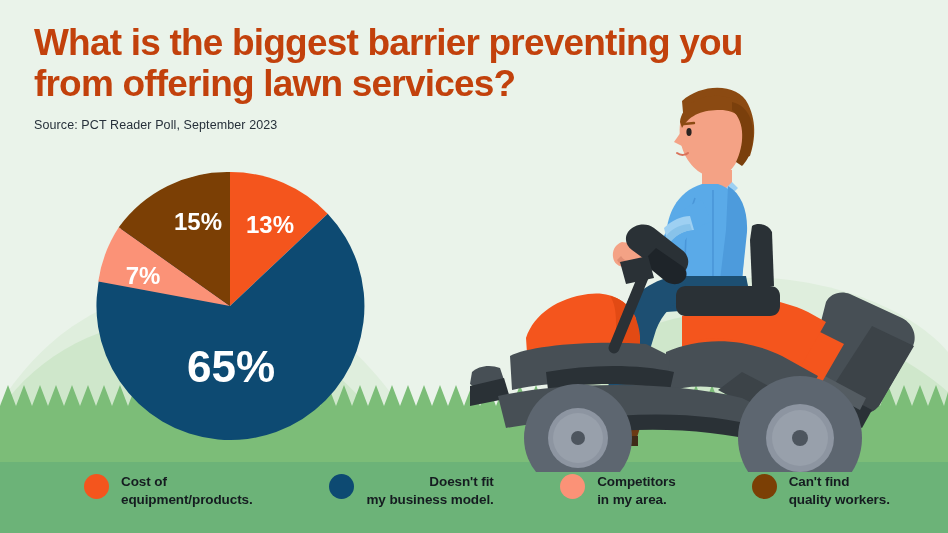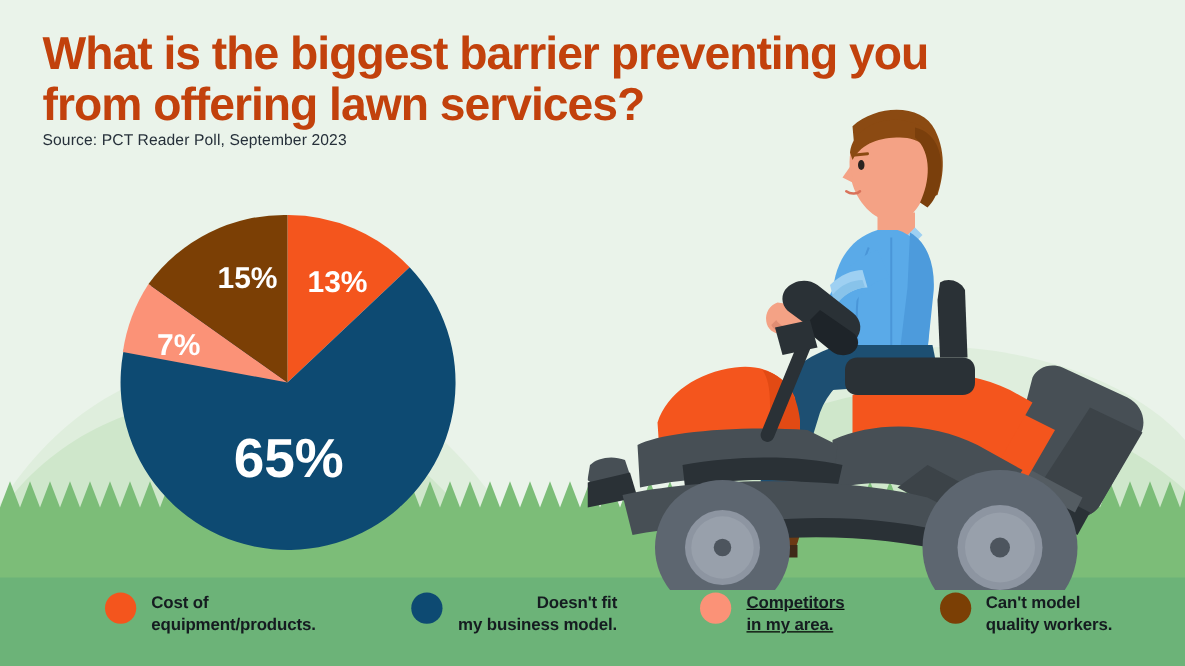--- a/index.html
+++ b/index.html
@@ -17,21 +17,21 @@
   }
   #bg { position:absolute; inset:0; width:948px; height:533px; }
 
   
   #header { position:absolute; left:34px; top:22px; width:760px; z-index:20; }
   #title {
     font-size:37px; font-weight:bold; line-height:1.12;
     color:#c2410c; letter-spacing:-0.8px;
   }
   #source {
-    font-size:12.5px; color:#26303a;
+    margin-top:13px; font-size:12.5px; color:#26303a;
     letter-spacing:0.1px;
   }
 
   
   #pie-wrap { position:absolute; left:94px; top:170px; width:272px; height:272px; z-index:15; }
   #pie-svg { width:272px; height:272px; display:block; }
   .slice-label {
     font-family:"Liberation Sans", sans-serif;
     font-weight:bold; fill:#ffffff;
     text-anchor:middle; dominant-baseline:middle;
@@ -40,21 +40,21 @@
   
   #legend {
     position:absolute; left:0; top:462px; width:948px; height:90px;
     z-index:25;
     display:flex; align-items:flex-start;
     padding-left:84px; padding-top:11px;
   }
   .legend-item { display:flex; align-items:flex-start; }
   .legend-item:nth-child(1) { width:250px; }
   .legend-item:nth-child(2) { width:235px;text-align:right; }
-  .legend-item:nth-child(3) { width:195px;text-decoration:underline; }
+  .legend-item:nth-child(3) { width:195px; }
   .legend-item:nth-child(4) { width:200px; }
   .legend-dot {
     width:25px; height:25px; border-radius:50%;
     flex:0 0 25px; margin-top:1px;
   }
   .legend-text {
     margin-left:12px;
     font-size:13.5px; font-weight:bold; color:#151c20;
     line-height:1.33; white-space:pre-line;
     letter-spacing:-0.1px;
@@ -226,18 +226,18 @@
       <span class="legend-text">Doesn't fit
 my business model.</span>
     </div>
     <div class="legend-item">
       <span class="legend-dot" style="background:#fb9277"></span>
       <span class="legend-text">Competitors
 in my area.</span>
     </div>
     <div class="legend-item">
       <span class="legend-dot" style="background:#7b3f05"></span>
-      <span class="legend-text">Can't model
+      <span class="legend-text">Can't find
 quality workers.</span>
     </div>
   </div>
 
 </div>
 
 </body></html>

